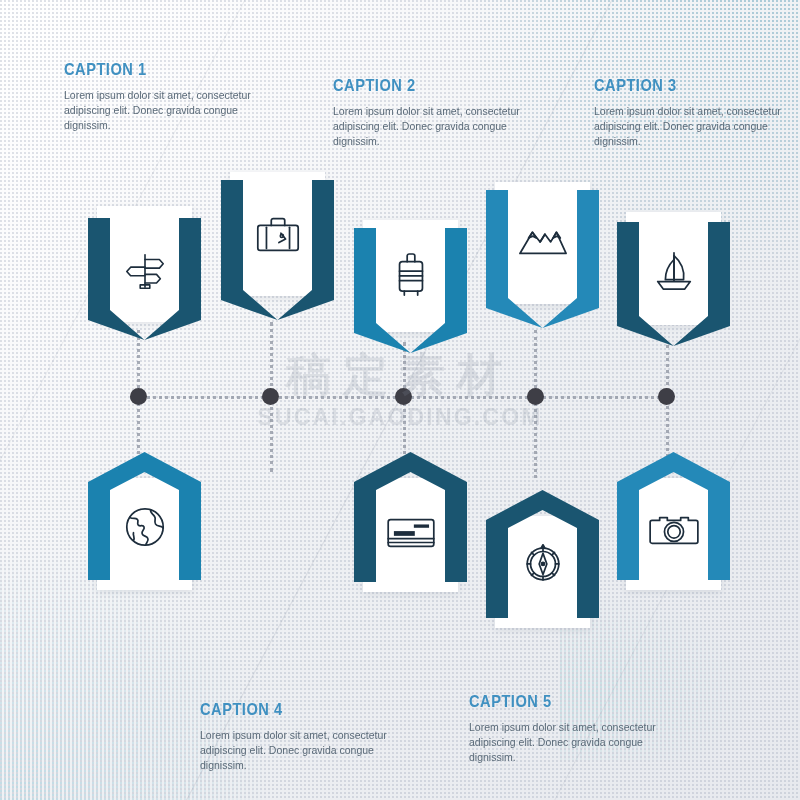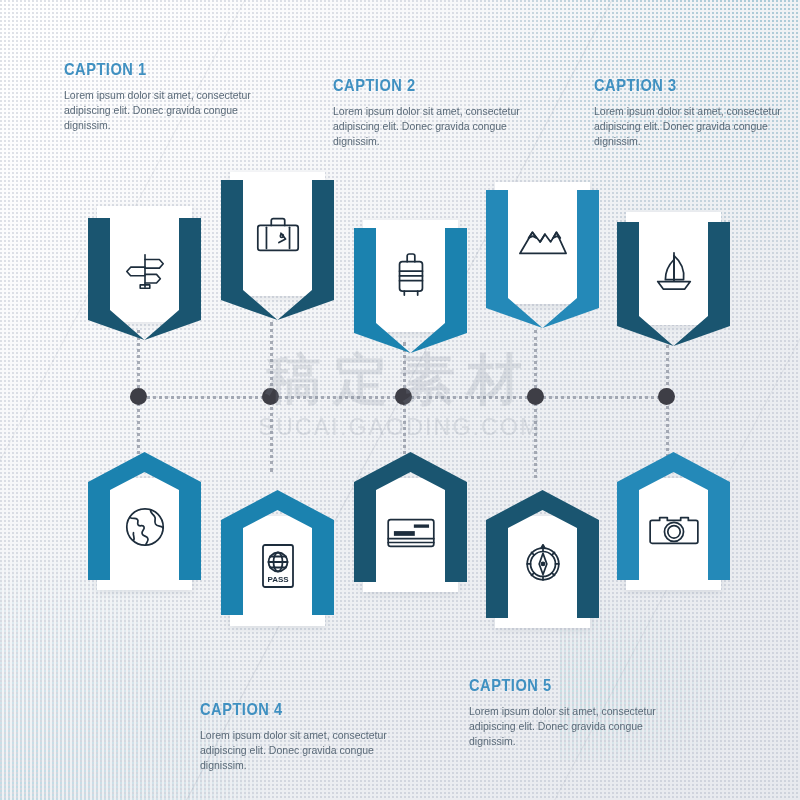--- a/index.html
+++ b/index.html
@@ -95,21 +95,21 @@
     font-size: 10.5px;
     line-height: 15px;
     color: #5a6a78;
     margin: 0;
   }
 
   #cap1 { left: 64px;  top: 60px;  }
   #cap2 { left: 333px; top: 76px;  }
   #cap3 { left: 594px; top: 76px;  }
   #cap4 { left: 200px; top: 664px; margin-top: 36px; }
-  #cap5 { left: 469px; top: 676px; }
+  #cap5 { left: 469px; top: 692px; }
 
   
   .banner {
     position: absolute;
   }
   .banner-shape {
     position: absolute;
     inset: 0;
   }
   .banner-inner {
@@ -150,30 +150,30 @@
   .watermark {
     position: absolute;
     left: 0;
     right: 0;
     text-align: center;
     pointer-events: none;
     user-select: none;
   }
   .wm-cn {
     font-family: "DejaVu Sans", sans-serif;
-    font-size: 55px;
+    font-size: 45px;
     font-weight: bold;
     letter-spacing: 12px;
     color: rgba(130,140,155,0.20);
     line-height: 1;
   }
   .wm-en {
     font-family: "Liberation Sans", sans-serif;
     font-size: 23px;
-    font-weight: normal;
+    font-weight: bold;
     letter-spacing: 2.2px;
     color: rgba(130,140,155,0.20);
     margin-top: 7px;
   }
 </style>
 </head>
 <body>
 
 <div id="stage">
 
@@ -286,37 +286,20 @@
     <div class="banner-icon" style="top:52px;">
       <svg width="46" height="46" viewBox="0 0 48 48" fill="none" stroke="#1d2d3c" stroke-width="1.8" stroke-linejoin="round" stroke-linecap="round">
         <circle cx="24" cy="24" r="19"></circle>
         <path d="M8 14 C12 16 14 14 16 16 C18 18 15 20 17 22 C19 24 22 21 23 24 C24 27 20 28 21 31 C22 34 26 33 27 36 C28 38 26 40 25 42"></path>
         <path d="M30 6 C29 9 32 10 34 13 C36 16 33 18 35 21 C37 24 41 22 43 25"></path>
         <path d="M12 38 C14 35 11 33 12 30"></path>
       </svg>
     </div>
   </div>
 
-  <div class="banner" style="left:221px; top:490px; width:113px; height:125px;">
-    <div class="banner-inner" style="left:9px; top:26px; width:95px; height:110px;"></div>
-    <svg class="banner-shape" viewBox="0 0 113 125">
-      <path d="M56.5,0 L113,30 V125 H91 V38 L56.5,20 L22,38 V125 H0 V30 Z" fill="#1b82af"></path>
-    </svg>
-    <div class="banner-icon" style="top:52px;">
-      <svg width="40" height="48" viewBox="0 0 40 48" fill="none" stroke="#1d2d3c" stroke-width="1.8" stroke-linejoin="round" stroke-linecap="round">
-        <rect x="5" y="3" width="30" height="42" rx="2"></rect>
-        <circle cx="20" cy="20" r="9.5"></circle>
-        <ellipse cx="20" cy="20" rx="4.5" ry="9.5"></ellipse>
-        <line x1="10.5" y1="20" x2="29.5" y2="20"></line>
-        <line x1="12" y1="14.5" x2="28" y2="14.5"></line>
-        <line x1="12" y1="25.5" x2="28" y2="25.5"></line>
-        <text x="20" y="40" text-anchor="middle" font-family="Liberation Sans, sans-serif" font-size="8" font-weight="bold" fill="#1d2d3c" stroke="none">PASS</text>
-      </svg>
-    </div>
-  </div>
 
   <div class="banner" style="left:354px; top:452px; width:113px; height:130px;">
     <div class="banner-inner" style="left:9px; top:26px; width:95px; height:114px;"></div>
     <svg class="banner-shape" viewBox="0 0 113 130">
       <path d="M56.5,0 L113,30 V130 H91 V38 L56.5,20 L22,38 V130 H0 V30 Z" fill="#1a5570"></path>
     </svg>
     <div class="banner-icon" style="top:62px;">
       <svg width="52" height="38" viewBox="0 0 54 40" fill="none" stroke="#1d2d3c" stroke-width="1.8" stroke-linejoin="round" stroke-linecap="round">
         <rect x="3" y="6" width="48" height="28" rx="2.5"></rect>
         <rect x="30" y="11" width="16" height="3.5" fill="#1d2d3c" stroke="none"></rect>

